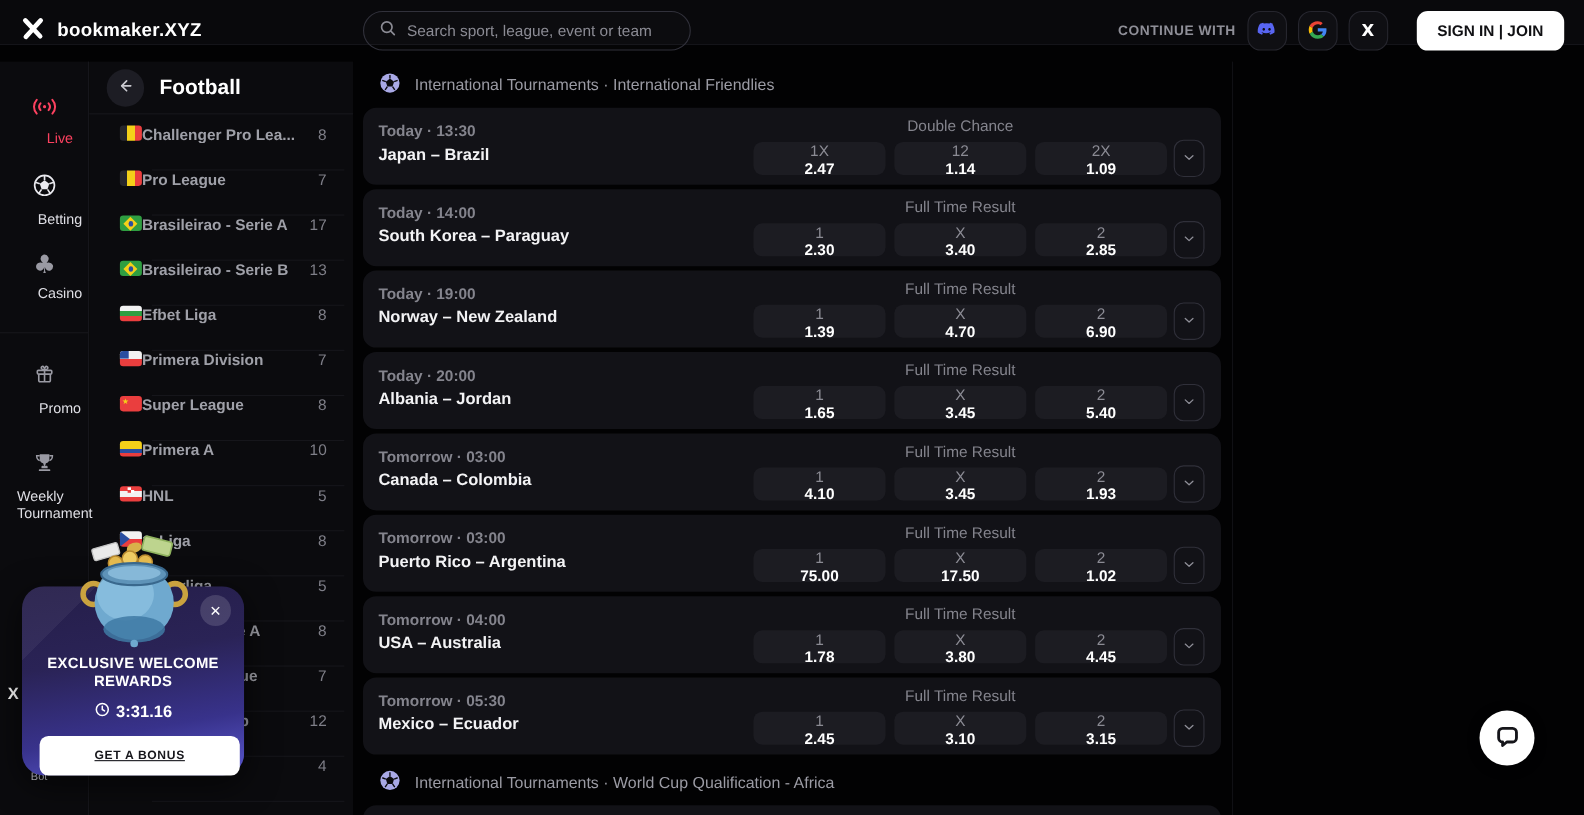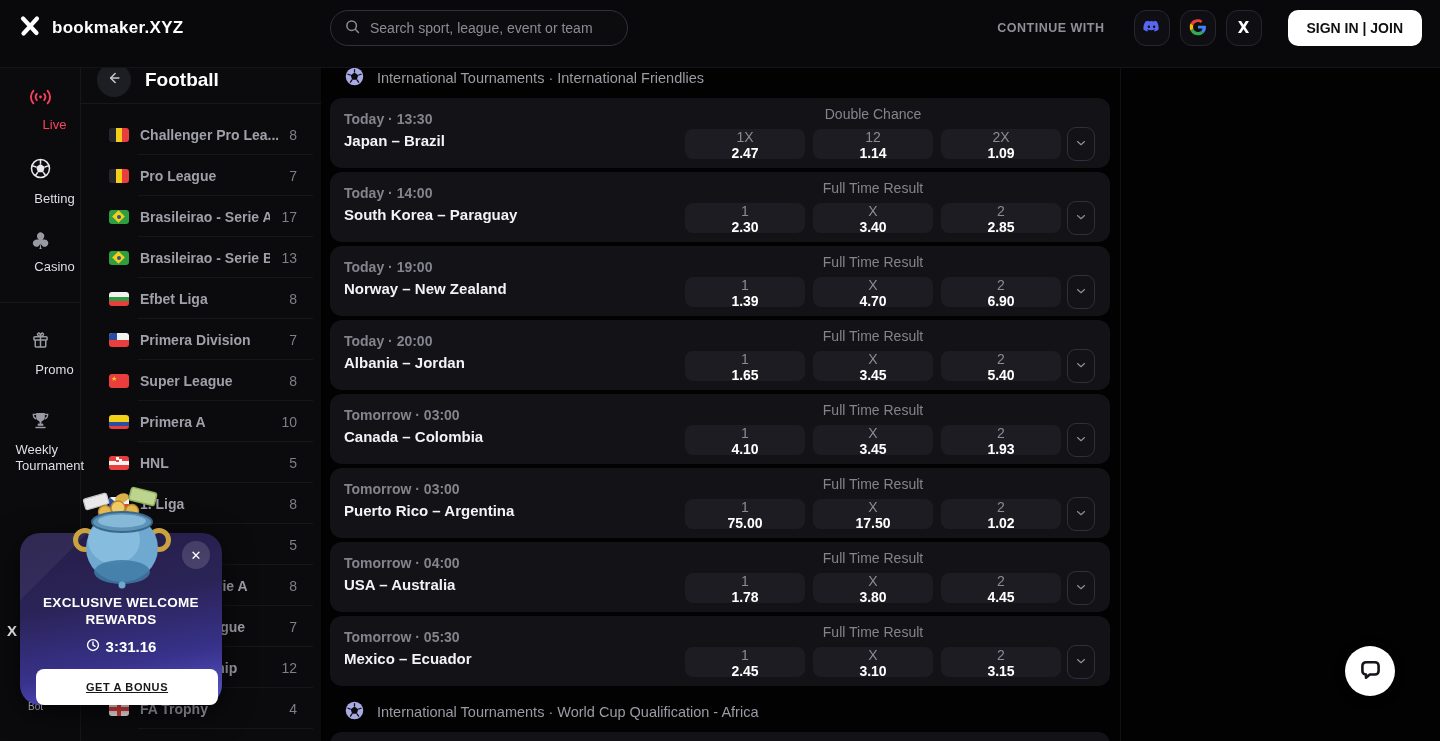--- a/index.html
+++ b/index.html
@@ -1,32 +1,32 @@
 <!DOCTYPE html>
 <html><head>
 <meta charset="utf-8">
 <style>
   * { margin:0; padding:0; box-sizing:border-box; }
   html,body { background:#000; }
   .page { position:relative; width:1440px; height:741px; background:#020203; overflow:hidden;
           font-family:"Liberation Sans", sans-serif; }
 
   
-  .topbar { position:absolute; left:0; top:0; width:1440px; height:68px; background:#09090c;
+  .topbar { position:absolute; left:0; top:0; width:1440px; height:41px; background:#09090c;
             border-bottom:1px solid #141419; z-index:6; }
   .brand { position:absolute; left:18px; top:0; height:56px; display:flex; align-items:center; gap:10px; }
   .brand-text { color:#fff; font-weight:700; font-size:17px; letter-spacing:.3px; }
   .search { position:absolute; left:330px; top:10px; width:298px; height:36px; border:1px solid #31313b;
             border-radius:18px; display:flex; align-items:center; gap:9px; padding:0 13px;
             background:rgba(255,255,255,.015); }
   .search input { flex:1; background:transparent; border:0; outline:0; color:#e8e8ec; font-size:14px;
                   font-family:inherit; }
   .search input::placeholder { color:#8b8b94; }
   .authzone { position:absolute; right:18px; top:10px; height:36px; display:flex; align-items:center; }
-  .continue { color:#8f8f98; font-size:12.5px; font-weight:700; letter-spacing:.5px; margin-right:29px; }
+  .continue { color:#8f8f98; font-size:12.5px; font-weight:700; letter-spacing:.5px; margin-right:10px; }
   .social-btn { width:36px; height:36px; border-radius:12px; border:1px solid #26262e; background:#0f0f13;
                 display:flex; align-items:center; justify-content:center; margin-right:10px; cursor:pointer; }
   .social-btn .x-glyph { color:#fff; font-weight:800; font-size:15px; font-family:"DejaVu Sans",sans-serif; }
   .signin-btn { height:36px; margin-left:16px; border-radius:10px; background:#fff; border:0; padding:0 19px;
                 color:#101013; font-weight:700; font-size:14px; font-family:inherit; cursor:pointer; white-space:nowrap; }
 
   
   .rail { position:absolute; left:0; top:56px; bottom:0; width:81px; background:#0b0b0e;
           border-right:1px solid #16161b; z-index:3; }
   .rail-item { position:absolute; left:0; width:81px; display:flex; flex-direction:column; align-items:center;
@@ -39,21 +39,21 @@
   .rail-bot { position:absolute; top:645px; left:28px; color:#cfcfd6; font-size:10px; }
 
   
   .leagues { position:absolute; left:81px; top:56px; bottom:0; width:240px; background:#0b0b0e; z-index:2; }
   .leagues-header { height:48px; display:flex; align-items:center; gap:14px; padding:0 16px;
                     border-bottom:1px solid #17171c; }
   .back-btn { width:34px; height:34px; border-radius:50%; background:#1d1d24; border:0; display:flex;
               align-items:center; justify-content:center; cursor:pointer; flex:0 0 auto; }
   .leagues-title { color:#fff; font-size:19px; font-weight:700; }
   .league-list { position:absolute; top:58px; left:0; right:0; }
-  .league-row { height:41px; display:flex; align-items:center; gap:11px; padding:0 24px 0 28px;
+  .league-row { height:41px; display:flex; align-items:flex-start; padding:0 24px 0 28px;
                 position:relative; cursor:pointer; }
   .league-row::after { content:""; position:absolute; left:57px; right:8px; bottom:0; height:1px; background:#16161b; }
   .league-row .lab { flex:1; color:#9fa0a8; font-size:14px; font-weight:600; white-space:nowrap; overflow:hidden; }
   .league-row .cnt { color:#7f7f88; font-size:14px; }
 
   
   .flag { width:20px; height:14px; border-radius:3px; flex:0 0 auto; position:relative; overflow:hidden; }
   .f-be { background:linear-gradient(90deg,#26262c 0 34%,#f4d019 34% 67%,#ea3e3e 67%); }
   .f-br { background:#2f9e41; }
   .f-br::before { content:""; position:absolute; left:5px; top:2.5px; width:9px; height:9px; background:#f4d019;

